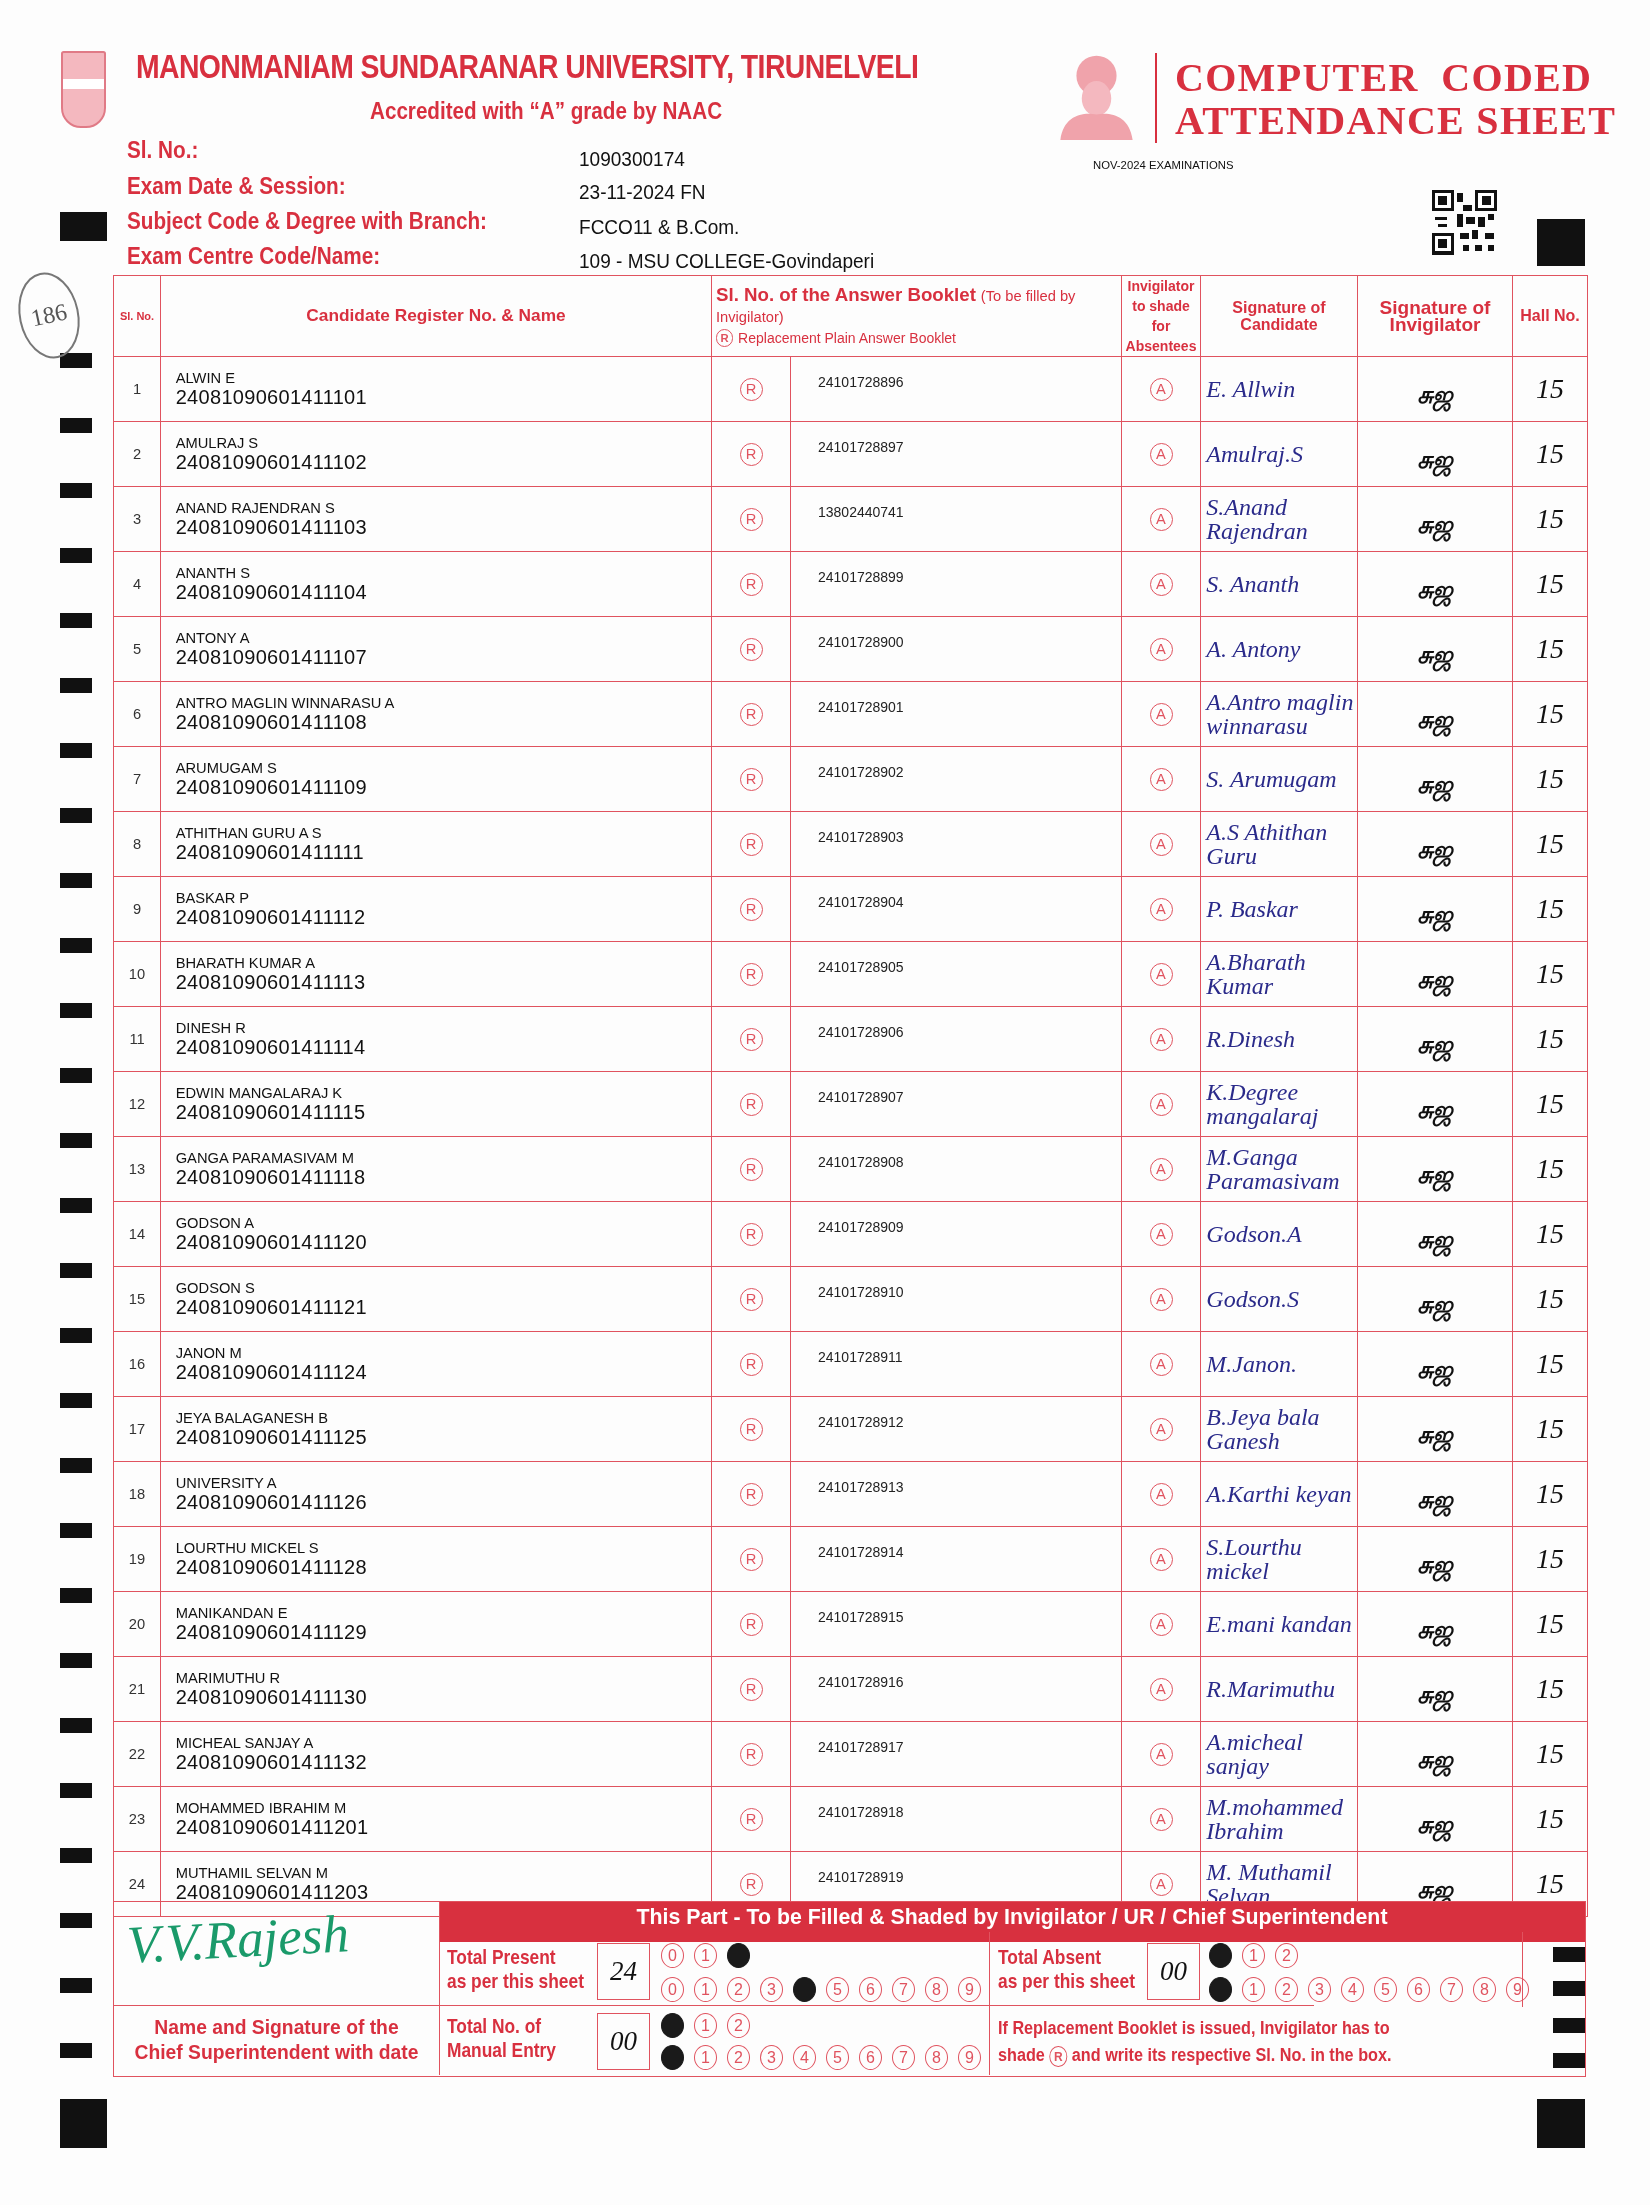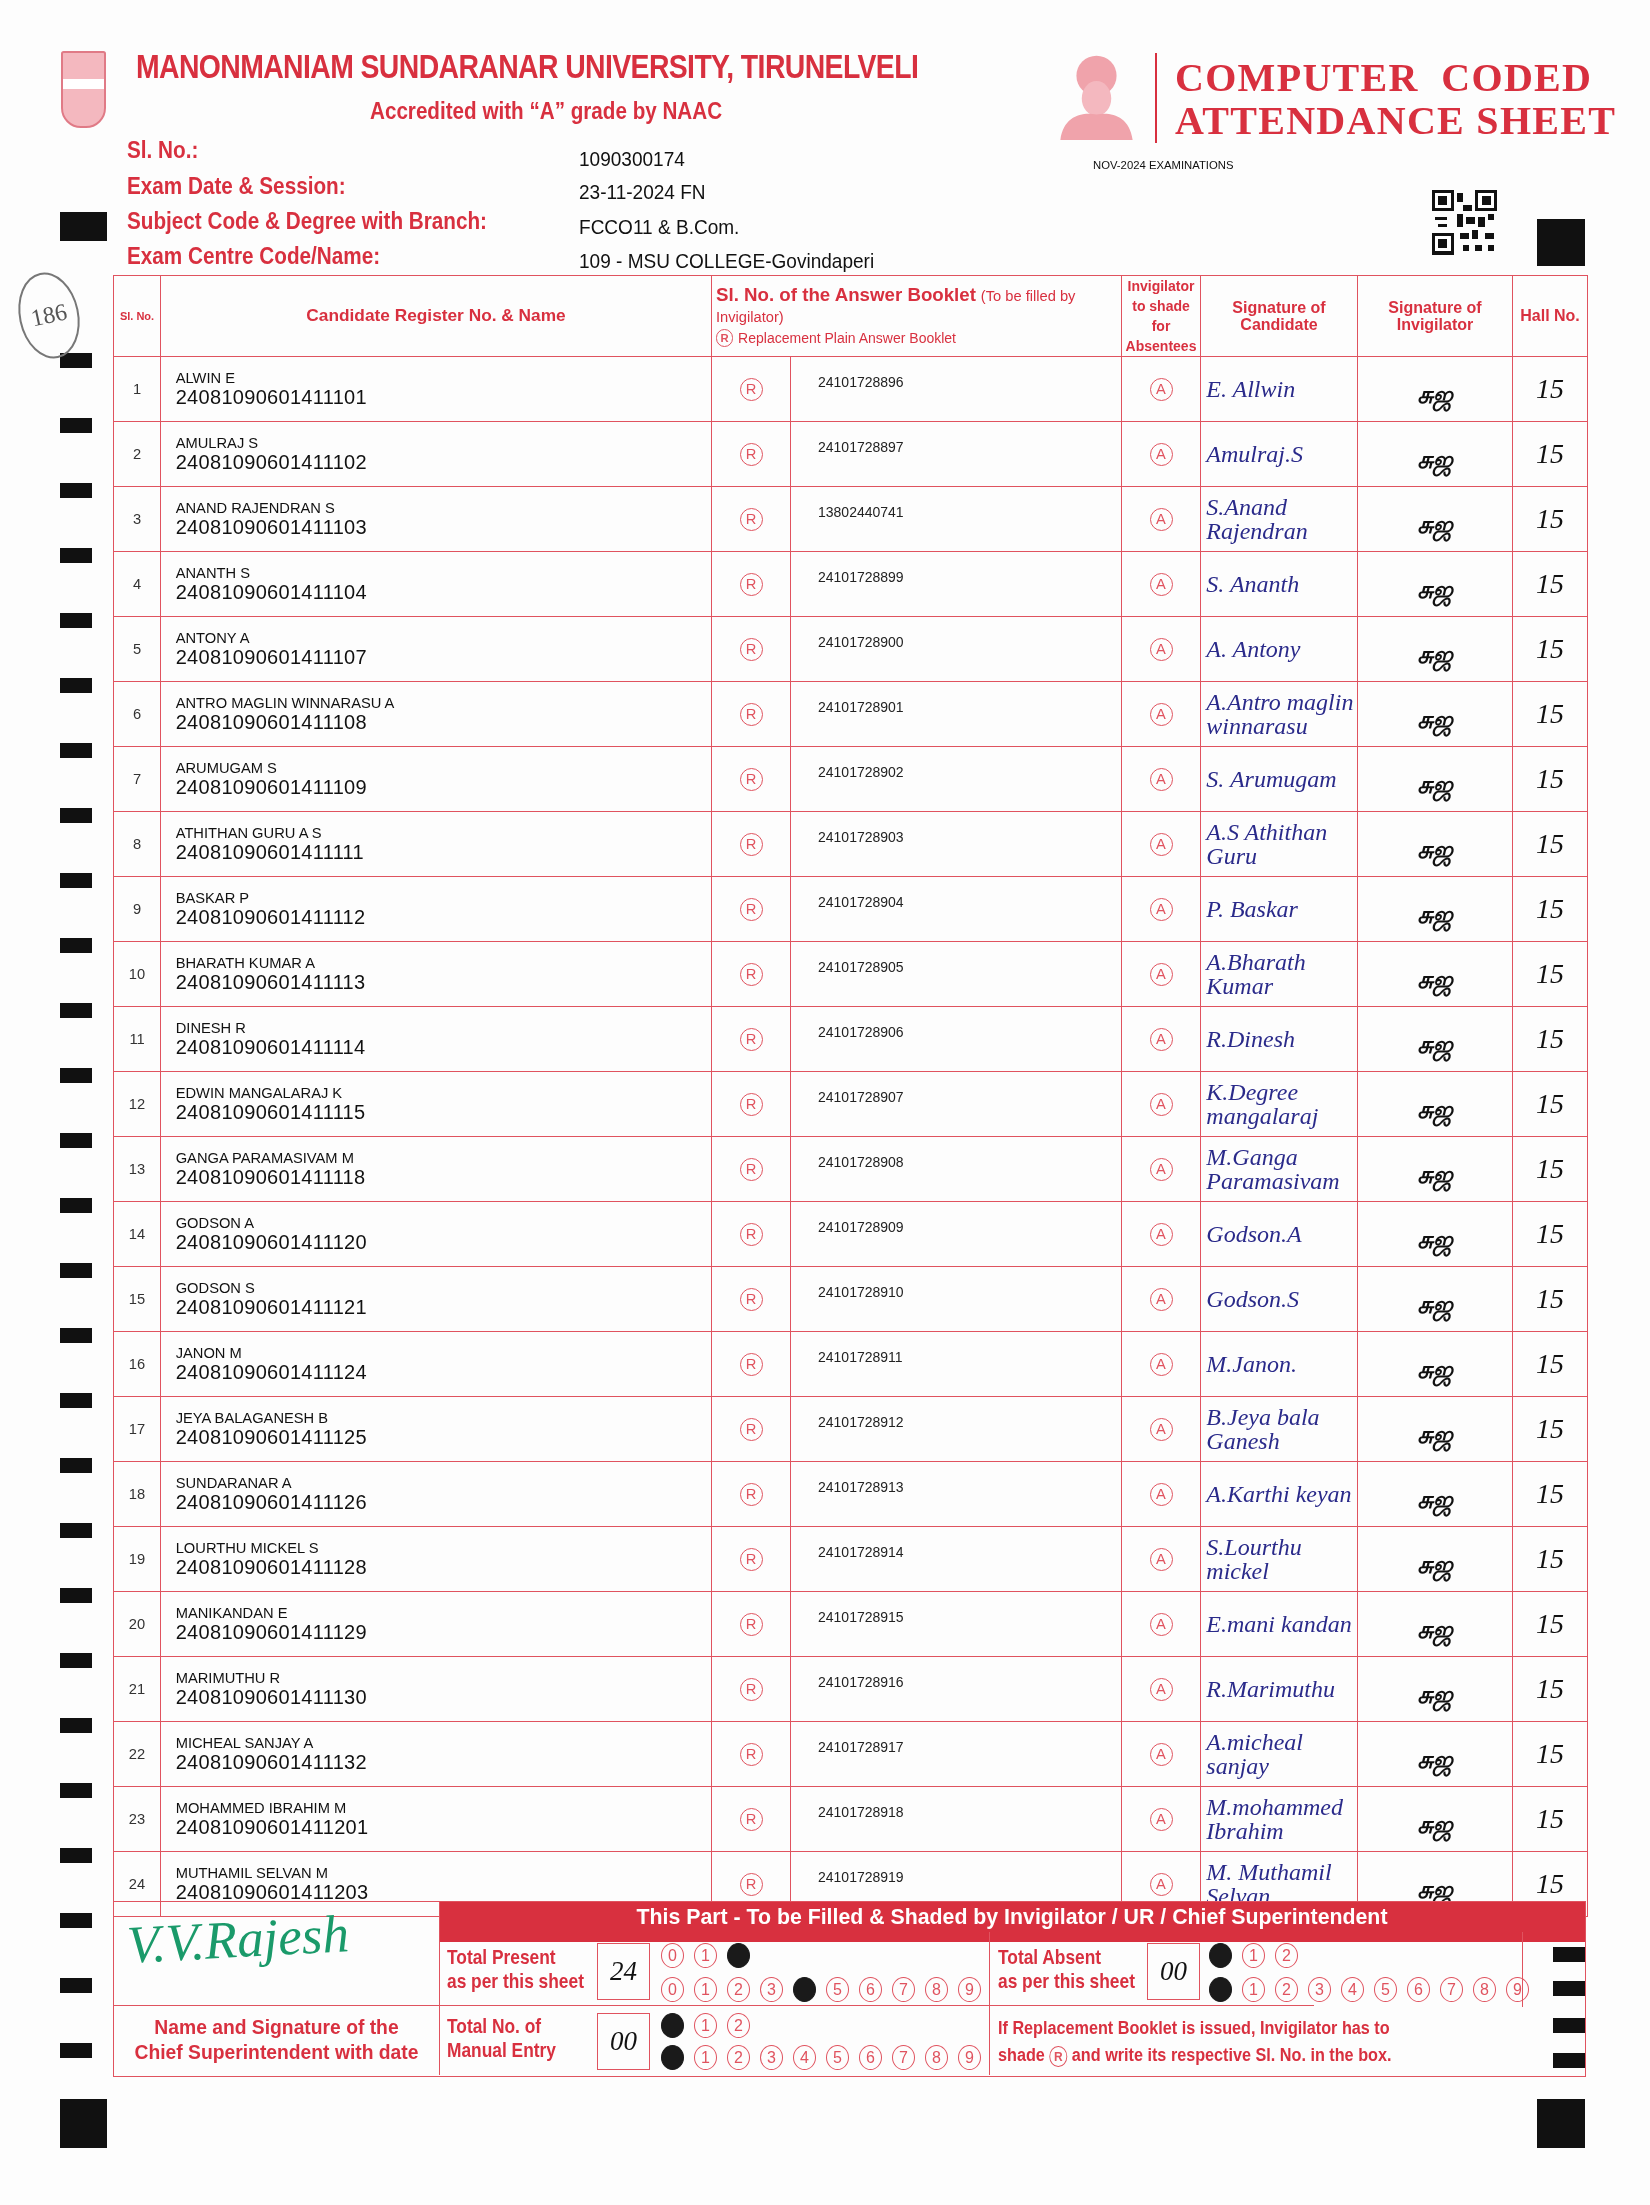--- a/index.html
+++ b/index.html
@@ -167,21 +167,21 @@
       <th style="font-size:11px;line-height:16px">Sl. No.</th>
       <th>Candidate Register No. &amp; Name</th>
       <th colspan="2" style="text-align:left;padding-left:4px;line-height:20px">
         <span style="font-size:18.7px">Sl. No. of the Answer Booklet</span>
         <span style="font-size:14.7px;font-weight:normal">(To be filled by Invigilator)</span><br>
         <span class="bubble" style="width:17.3px;height:17.3px;font-size:11.3px;vertical-align:middle">R</span>
         <span style="font-size:14px;font-weight:normal">Replacement Plain Answer Booklet</span>
       </th>
       <th class="small">Invigilator to shade for Absentees</th>
       <th style="font-size:16px">Signature of Candidate</th>
-      <th style="font-size:16px">Signature of Invigilator</th>
+      <th style="font-size:19px">Signature of Invigilator</th>
       <th style="font-size:16px">Hall No.</th>
     </tr>
   </thead>
   <tbody id="rows">
       <tr>
     <td class="c-sl">1</td>
     <td class="c-name">
       <div class="nm">ALWIN E</div>
       <div class="reg">24081090601411101</div>
     </td>
@@ -396,21 +396,21 @@
     <td class="c-r"><span class="bubble">R</span></td>
     <td class="c-book">24101728912</td>
     <td class="c-a"><span class="bubble">A</span></td>
     <td class="c-sign">B.Jeya bala Ganesh</td>
     <td class="c-inv">சுஜ</td>
     <td class="c-hall">15</td>
   </tr>
       <tr>
     <td class="c-sl">18</td>
     <td class="c-name">
-      <div class="nm">SUNDARANAR A</div>
+      <div class="nm">UNIVERSITY A</div>
       <div class="reg">24081090601411126</div>
     </td>
     <td class="c-r"><span class="bubble">R</span></td>
     <td class="c-book">24101728913</td>
     <td class="c-a"><span class="bubble">A</span></td>
     <td class="c-sign">A.Karthi keyan</td>
     <td class="c-inv">சுஜ</td>
     <td class="c-hall">15</td>
   </tr>
       <tr>

